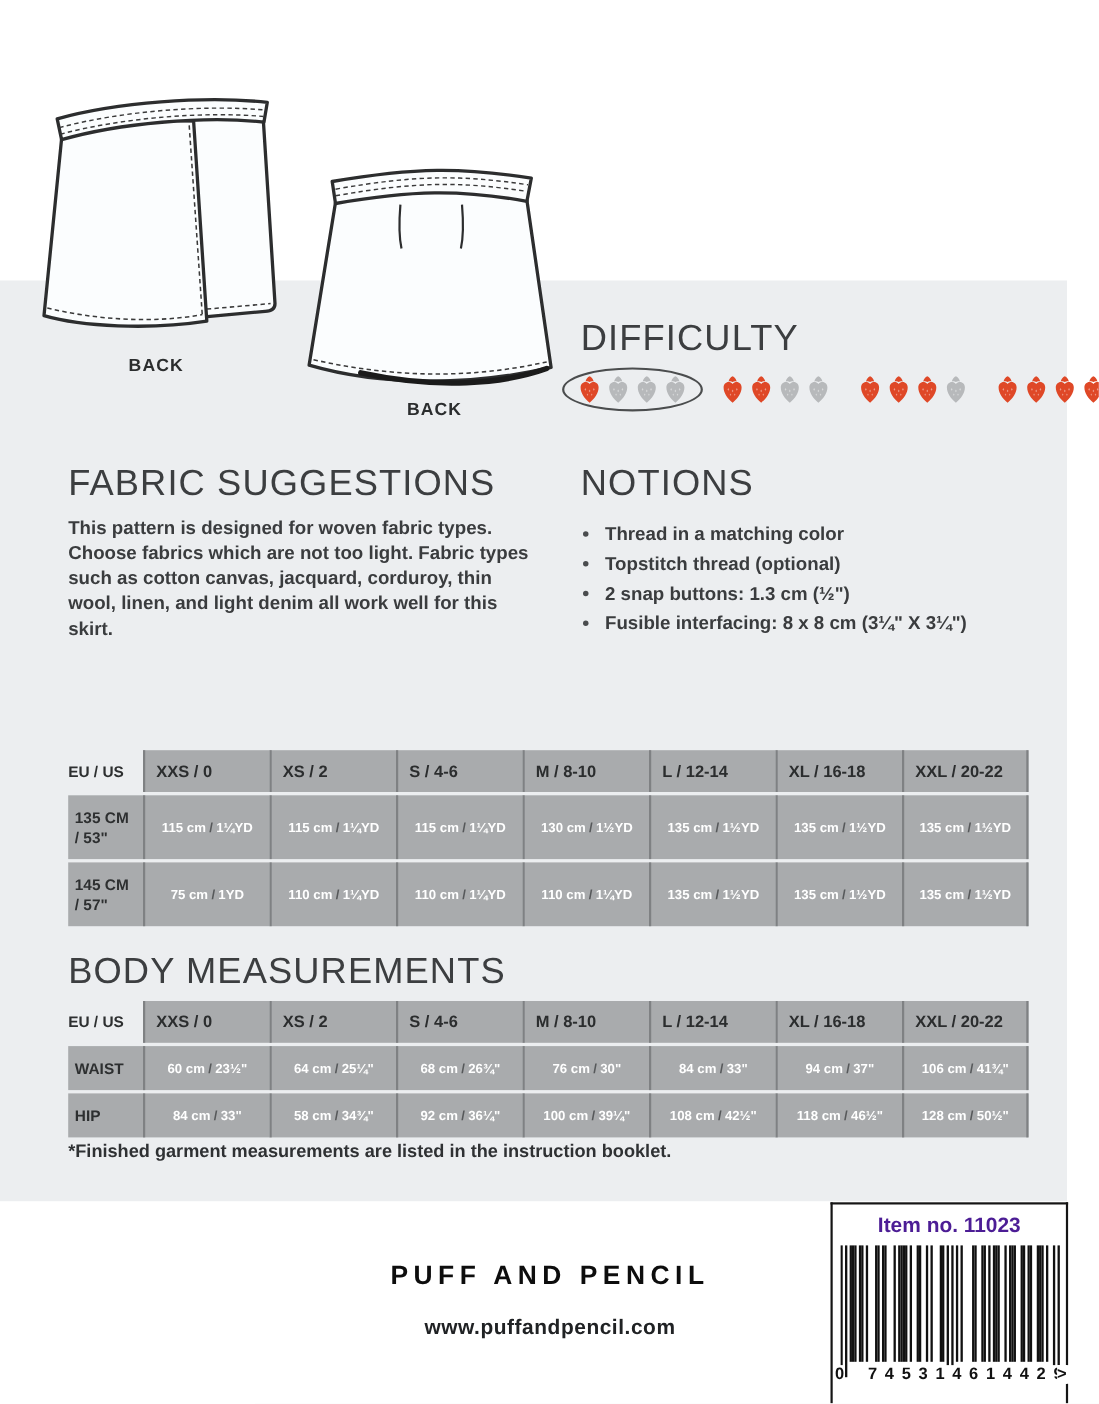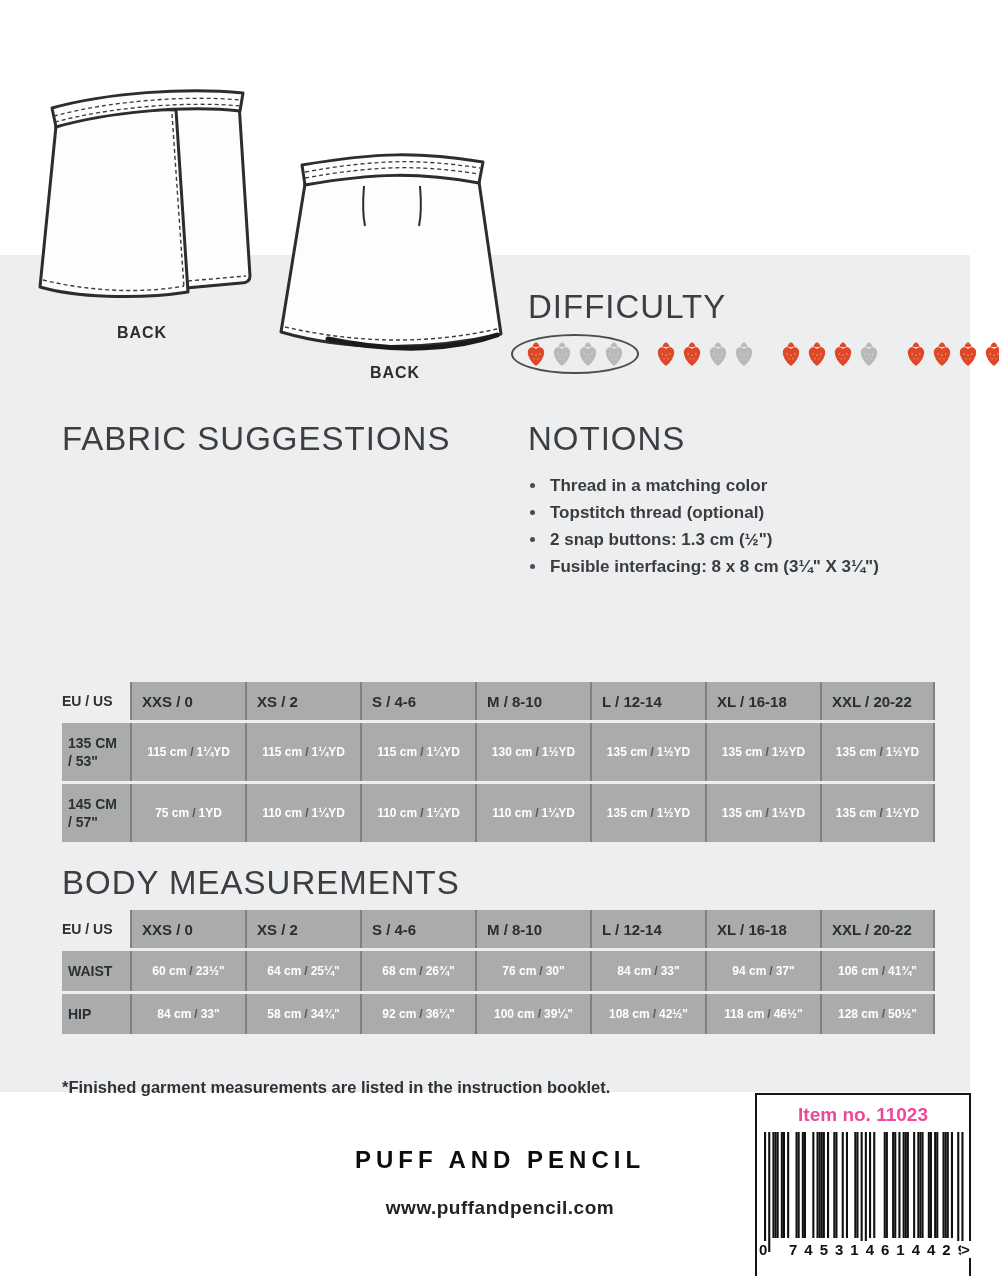--- a/index.html
+++ b/index.html
@@ -35,32 +35,32 @@
   .hcell{width:115px;height:38px;background:#a9abad;display:flex;align-items:center;padding-left:10px;
          font-weight:bold;font-size:15px;color:#2b2d2e;}
   .rlabel{width:68px;background:#a9abad;display:flex;flex-direction:column;justify-content:center;
           padding-left:6px;font-weight:bold;font-size:14px;line-height:1.3;color:#2d2f30;}
   .dcell{width:115px;background:#a9abad;display:flex;align-items:center;justify-content:center;
          font-weight:bold;font-size:12px;color:#ffffff;white-space:nowrap;}
   .dcell .sl{color:#56585a;margin:0 3px;}
   .rows-tall .dcell,.rows-tall .rlabel{height:58px;}
   .rows-short .dcell,.rows-short .rlabel{height:40px;}
 
-  .footnote{position:absolute;left:62px;top:1038px;font-size:16.5px;font-weight:bold;color:#2f3133;margin-top:40px;}
+  .footnote{position:absolute;left:62px;top:1038px;font-size:16.5px;font-weight:bold;color:#2f3133;}
 
   
   .brand{position:absolute;left:150px;top:1146px;width:700px;text-align:center;
          font-size:24px;font-weight:bold;letter-spacing:5px;color:#0d0d0d;white-space:nowrap;}
   .website{position:absolute;left:150px;top:1197px;width:700px;text-align:center;
            font-size:19px;font-weight:bold;letter-spacing:0.5px;color:#202224;}
 
   
   .barcode-box{position:absolute;left:755px;top:1093px;width:216px;height:183px;background:#ffffff;
                border:2px solid #151515;border-bottom:none;box-sizing:border-box;}
-  .item-label{margin-top:9px;text-align:center;font-size:19px;font-weight:bold;color:#ec4899;}
+  .item-label{margin-top:9px;text-align:center;font-size:19px;font-weight:bold;color:#4c1d95;}
   .bars{position:absolute;left:7px;top:37px;}
   .bdigit{position:absolute;font-size:15px;font-weight:bold;color:#111;background:#fff;}
 </style>
 </head>
 <body>
 
 <div class="page">
   <div class="gray-panel"></div>
 
   <svg class="skirt" style="left:36px;top:80px;" width="224" height="228" viewBox="0 0 224 228">
@@ -276,20 +276,21 @@
             <path d="M12 13.6l.8 1.3-.8 1.3-.8-1.3z"></path>
     <path d="M16 12.2l.8 1.3-.8 1.3-.8-1.3z"></path>
             <path d="M10 17.4l.7 1.1-.7 1.1-.7-1.1z"></path>
     <path d="M14 17.4l.7 1.1-.7 1.1-.7-1.1z"></path>
   </g>
         </svg>
       </span>
     </div>
 
   <div class="section-title" style="left:62px;top:420px;">FABRIC SUGGESTIONS</div>
+  <div class="body-copy" style="left:62px;top:468px;width:432px;">This pattern is designed for woven fabric types. Choose fabrics which are not too light. Fabric types such as cotton canvas, jacquard, corduroy, thin wool, linen, and light denim all work well for this skirt.</div>
 
   <div class="section-title" style="left:528px;top:420px;">NOTIONS</div>
   <ul class="notions-list" style="left:528px;top:472px;width:440px;">
       <li>Thread in a matching color</li>
       <li>Topstitch thread (optional)</li>
       <li>2 snap buttons: 1.3 cm (½")</li>
       <li>Fusible interfacing: 8 x 8 cm (3¼" X 3¼")</li>
     </ul>
 
   <div class="ptable rows-tall" style="top:682px;" id="fabric-table">

